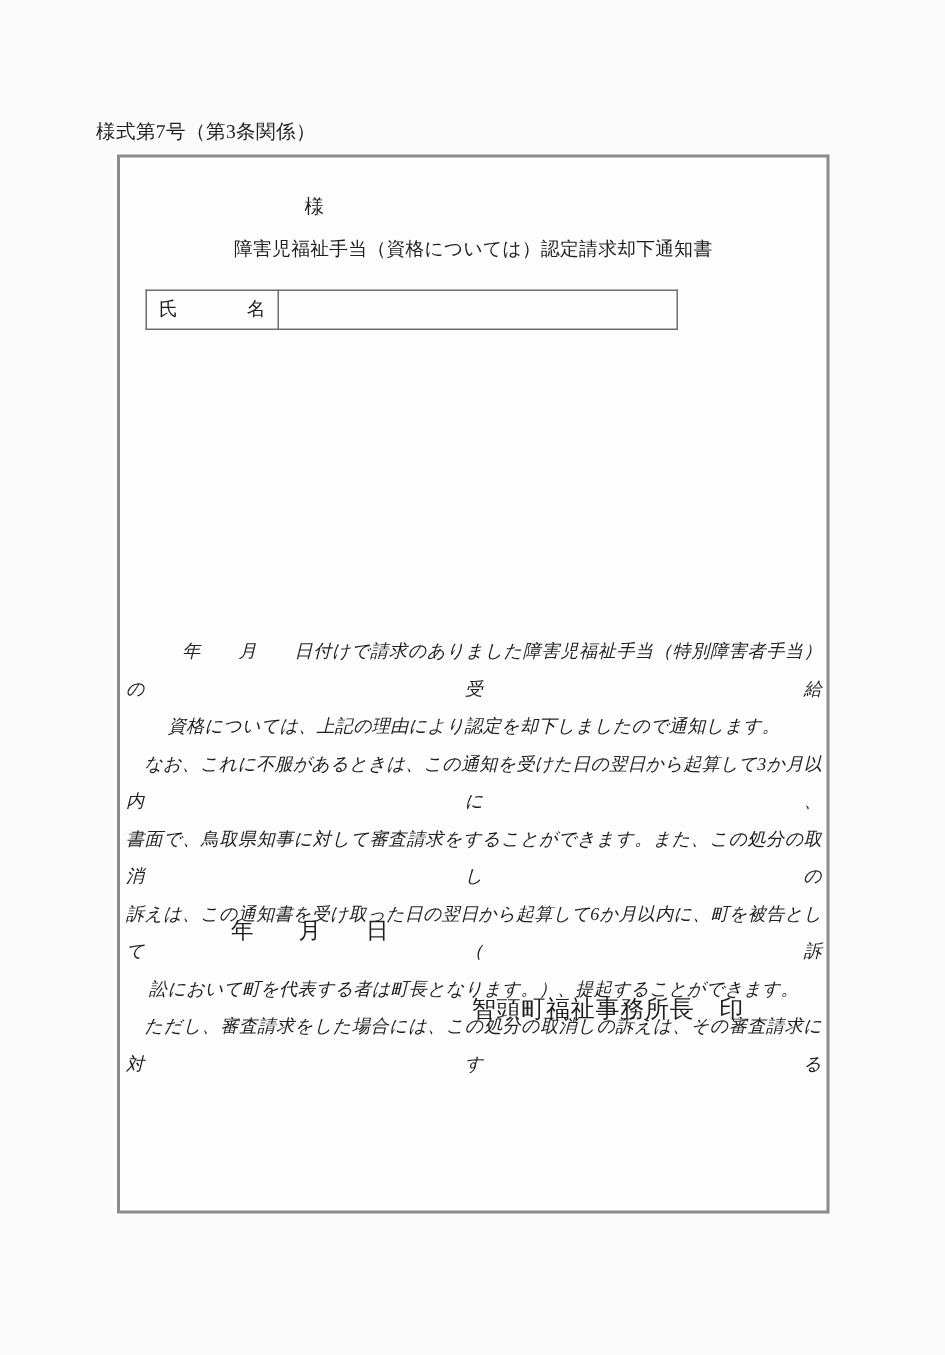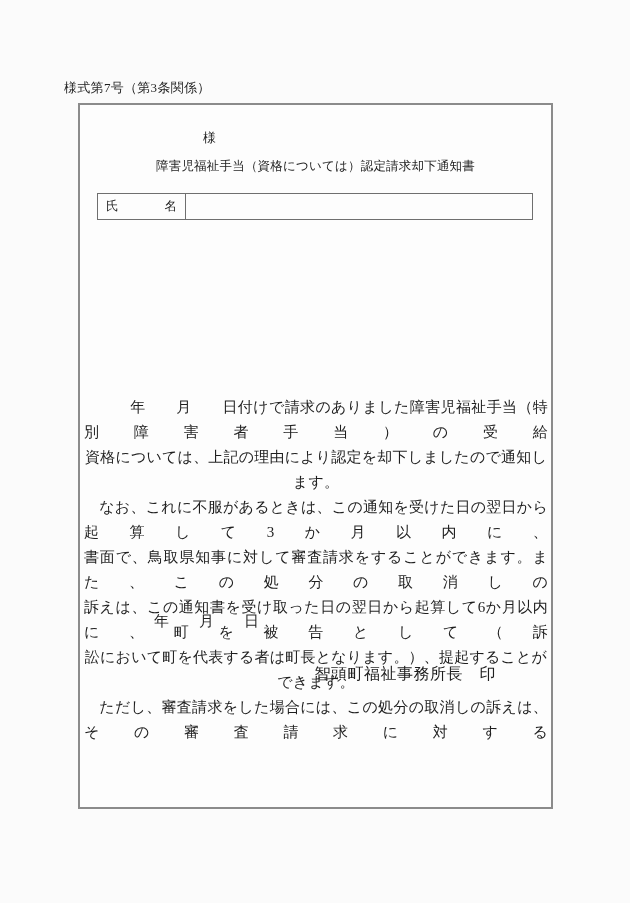--- a/index.html
+++ b/index.html
@@ -36,45 +36,46 @@
   .doc-title {
     position: absolute;
     left: 0; top: 54px; width: 100%;
     text-align: center;
     font-size: 12.5px; line-height: 15px;
     letter-spacing: 0.2px;
   }
   .fields-table {
     position: absolute;
     left: 17px; top: 88px;
-    width: 436px;
+    width: 355px;
     border-collapse: collapse;
     table-layout: fixed;
   }
   .fields-table td {
     border: 1px solid #6f6f6f;
     font-size: 12.5px;
     padding: 0 8px;
     vertical-align: middle;
   }
   .fields-table td.lbl {
     width: 71px; 
     text-align: justify;
     text-align-last: justify;
   }
   .row-h1 { height: 26px; }
   .row-h2 { height: 26px; }
   .row-h3 { height: 37px; }
   .body-text {
     position: absolute;
-    left: 4px; top: 290px;
+    left: 4px; top: 317px;
     width: 464px;
-    font-size: 15px;
+    font-size: 12px;
     line-height: 25px;
     letter-spacing: 0.2px;
+    font-style: italic;
   }
   .body-line { text-align: center; }
   .body-line.jl {
     text-align: justify;
     text-align-last: justify;
   }
   .date-line {
     position: absolute;
     left: 74px; top: 504px;
     font-size: 15px; line-height: 25px;

